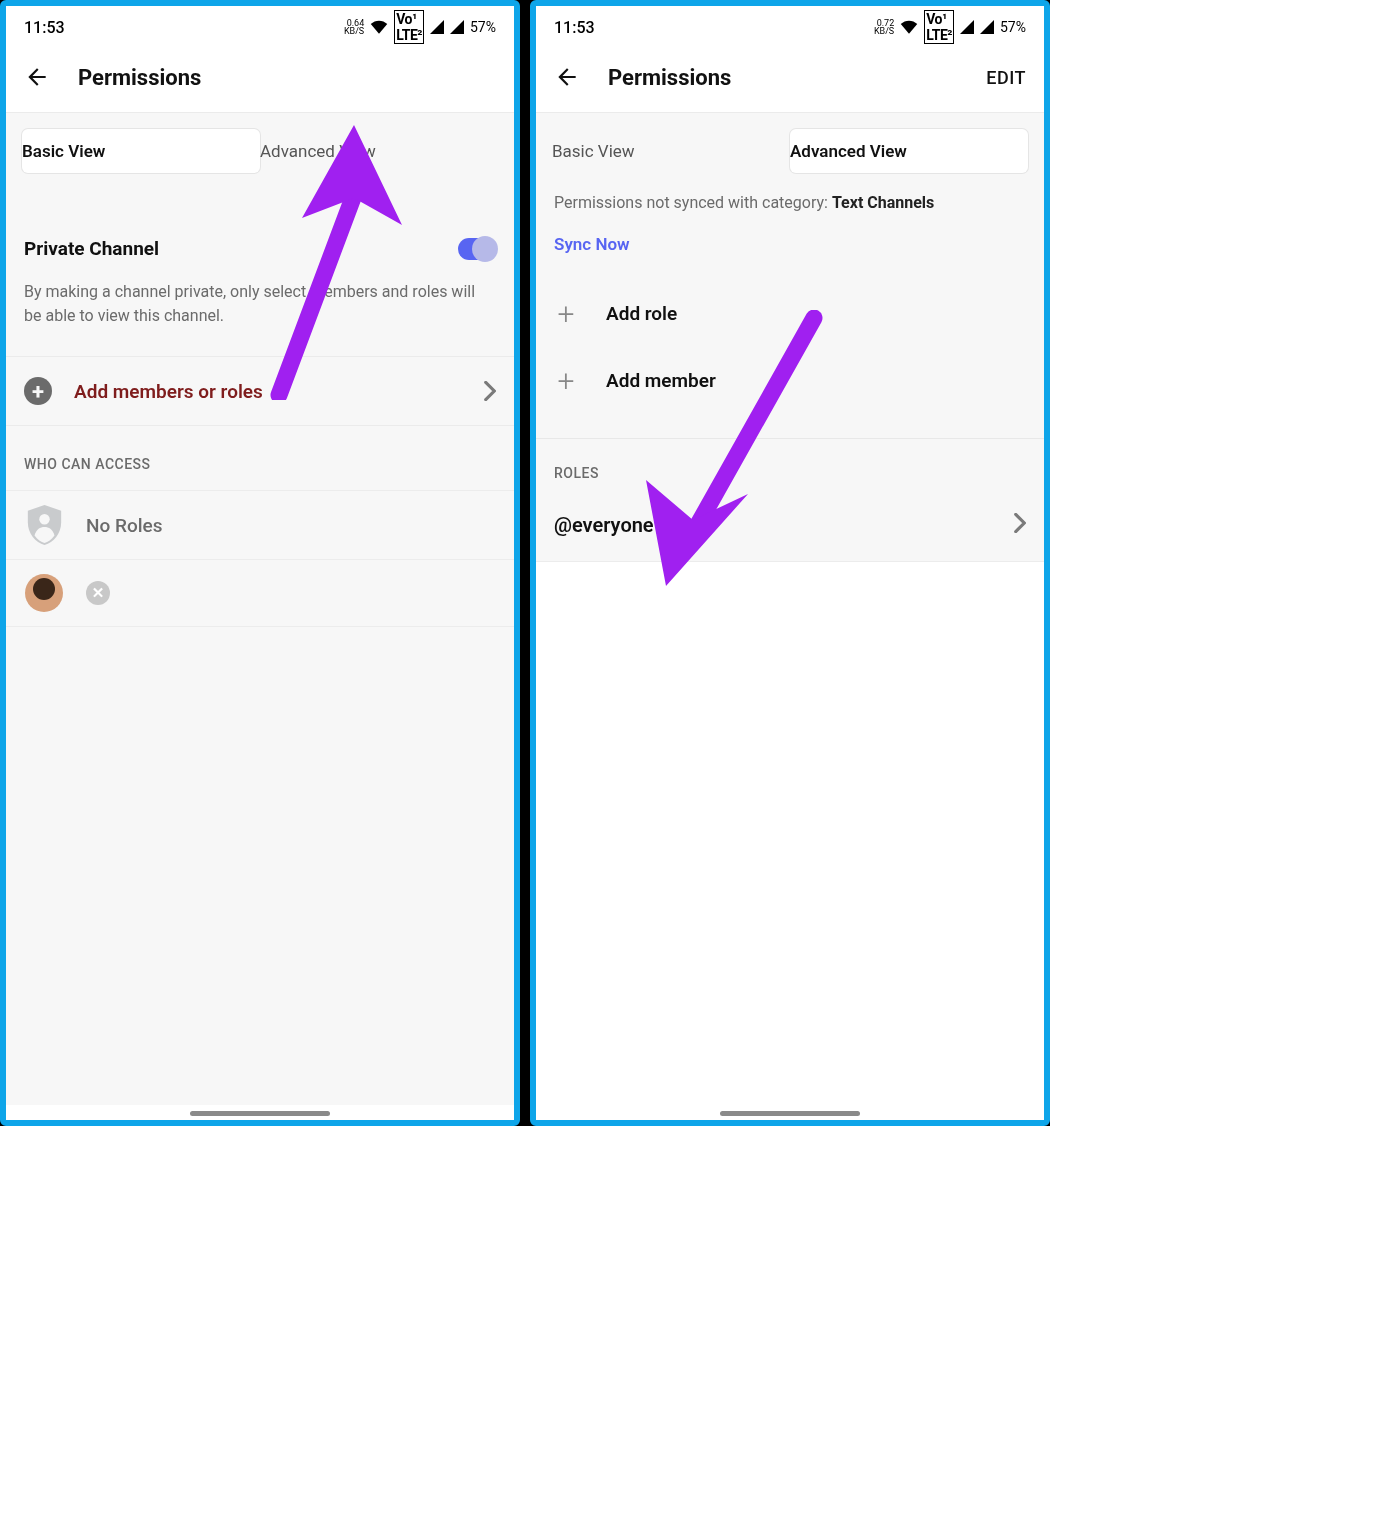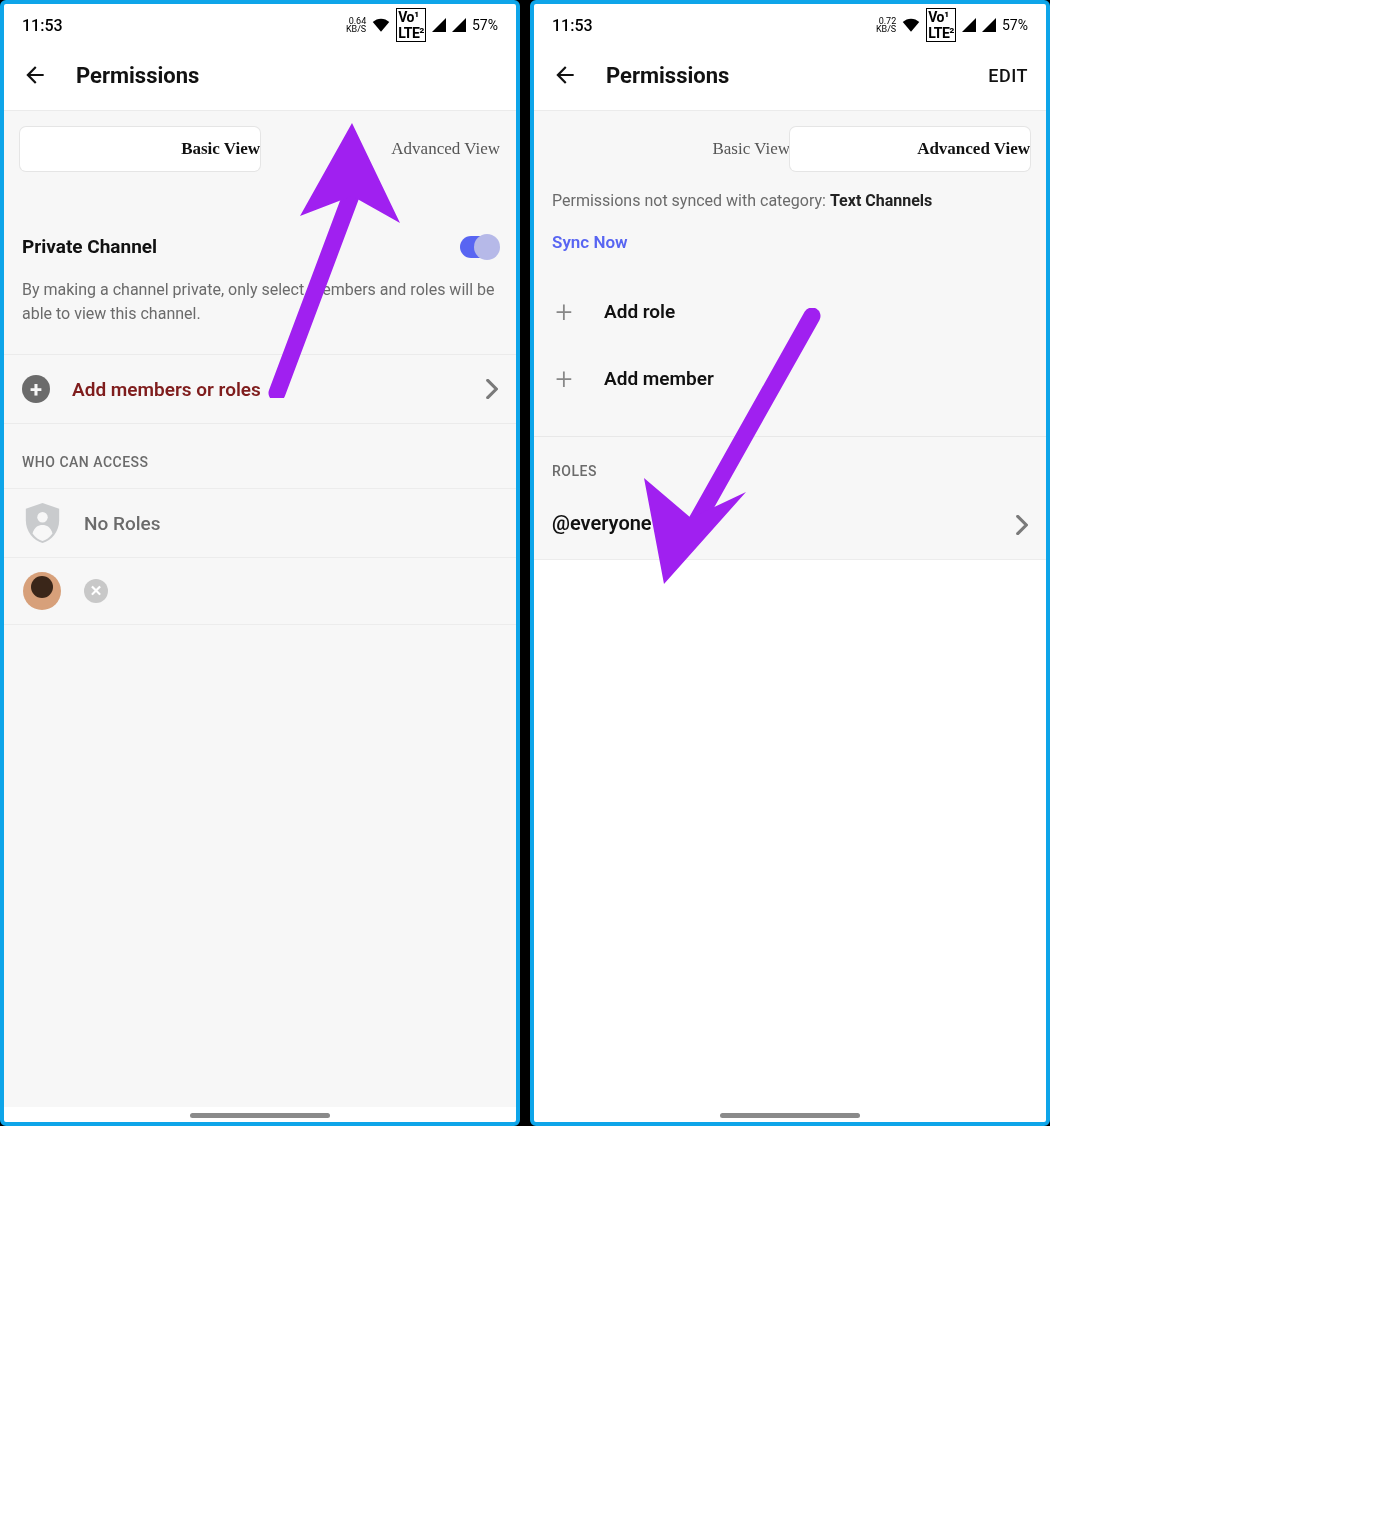--- a/index.html
+++ b/index.html
@@ -1,35 +1,35 @@
 <!DOCTYPE html>
 <html><head>
 <meta charset="utf-8">
 <style>
 * { box-sizing: border-box; margin: 0; padding: 0; }
 body { font-family: -apple-system, BlinkMacSystemFont, "Segoe UI", Roboto, Helvetica, Arial, sans-serif; background: #fff; }
 .wrap { display: flex; gap: 10px; background: #000; padding: 0; width: 1050px; }
-.phone { background: #fff; border: 4px solid #0ea5e9; border-radius: 6px; width: 625px; height: 1126px; position: relative; overflow: hidden; }
+.phone { background: #fff; border: 6px solid #0ea5e9; border-radius: 6px; width: 625px; height: 1126px; position: relative; overflow: hidden; }
 
 .statusbar { display: flex; justify-content: space-between; align-items: center; padding: 8px 18px 4px 18px; height: 38px; font-size: 16px; color: #000; }
 .statusbar .sb-left { font-weight: 500; }
 .statusbar .sb-right { display: flex; align-items: center; gap: 6px; font-size: 14px; }
 .statusbar .kbs { font-size: 9px; line-height: 0.9; text-align: right; }
 .statusbar .lte { font-size: 14px; border: 1px solid #000; padding: 0 1px; font-weight: 700; letter-spacing: -0.5px; }
 .statusbar svg { display: block; }
 
 .appbar { display: flex; align-items: center; padding: 20px 18px 22px 18px; gap: 28px; border-bottom: 1px solid #ebebeb; }
 .appbar .title { font-size: 22px; font-weight: 700; color: #121212; }
 .appbar .spacer { flex: 1; }
 .appbar .edit { font-size: 18px; font-weight: 500; color: #111; letter-spacing: 0.5px; }
 
 .content { background: #f7f7f7; height: calc(100% - 122px); overflow: hidden; }
 
 .tabs { display: flex; padding: 16px 16px; gap: 0; }
-.tab { flex: 1; text-align: right; padding: 12px 0; font-size: 17px; color: #555; border-radius: 6px; cursor: pointer; font-family: Liberation Serif, serif; }
+.tab { flex: 1; text-align: left; padding: 12px 0; font-size: 17px; color: #555; border-radius: 6px; cursor: pointer; }
 .tab.active { background: #fff; color: #111; font-weight: 600; box-shadow: 0 0 0 1px #e5e5e5; }
 
 .section { padding: 0 18px; }
 .private-row { display: flex; align-items: center; justify-content: space-between; padding: 48px 0 8px 0; }
 .private-row .label { font-weight: 700; font-size: 19px; color: #111; }
 
 .toggle { width: 38px; height: 22px; border-radius: 11px; background: #5865f2; position: relative; }
 .toggle::after { content: ""; position: absolute; right: -2px; top: -2px; width: 26px; height: 26px; border-radius: 50%; background: #b6b9e8; }
 
 .desc { font-size: 16px; color: #6b6b6b; line-height: 1.5; padding: 12px 0 28px 0; }
@@ -55,21 +55,21 @@
 .sync-block { padding: 4px 18px 26px 18px; }
 .sync-msg { font-size: 16px; color: #6b6b6b; }
 .sync-msg strong { color: #222; font-weight: 700; }
 .sync-link { color: #5865f2; font-size: 17px; font-weight: 600; margin-top: 22px; display: block; }
 
 .plusrow { display: flex; align-items: center; gap: 28px; padding: 22px 18px; }
 .plusrow .plus { width: 24px; text-align: center; color: #888; font-size: 30px; font-weight: 300; line-height: 0.4; }
 .plusrow .text { font-size: 19px; font-weight: 600; color: #111; }
 
 .roles-header { padding: 26px 12px 18px 18px; font-size: 14px; color: #6b6b6b; letter-spacing: 0.5px; font-weight: 500; border-top: 1px solid #e8e8e8; margin-top: 24px; }
-.rolerow { display: flex; align-items: flex-end; gap: 22px; padding: 14px 18px 24px 18px; border-bottom: 1px solid #ececec; }
+.rolerow { display: flex; align-items: flex-start; gap: 22px; padding: 14px 18px 24px 18px; border-bottom: 1px solid #ececec; }
 .rolerow .name { flex: 1; font-size: 20px; color: #111; font-weight: 600; }
 
 .white-below { background: #fff; height: 600px; }
 
 .arrow { position: absolute; pointer-events: none; }
 .navhandle { position: absolute; bottom: 4px; left: 50%; transform: translateX(-50%); width: 140px; height: 5px; border-radius: 3px; background: #8a8a8a; }
 </style>
 </head>
 <body>
 

